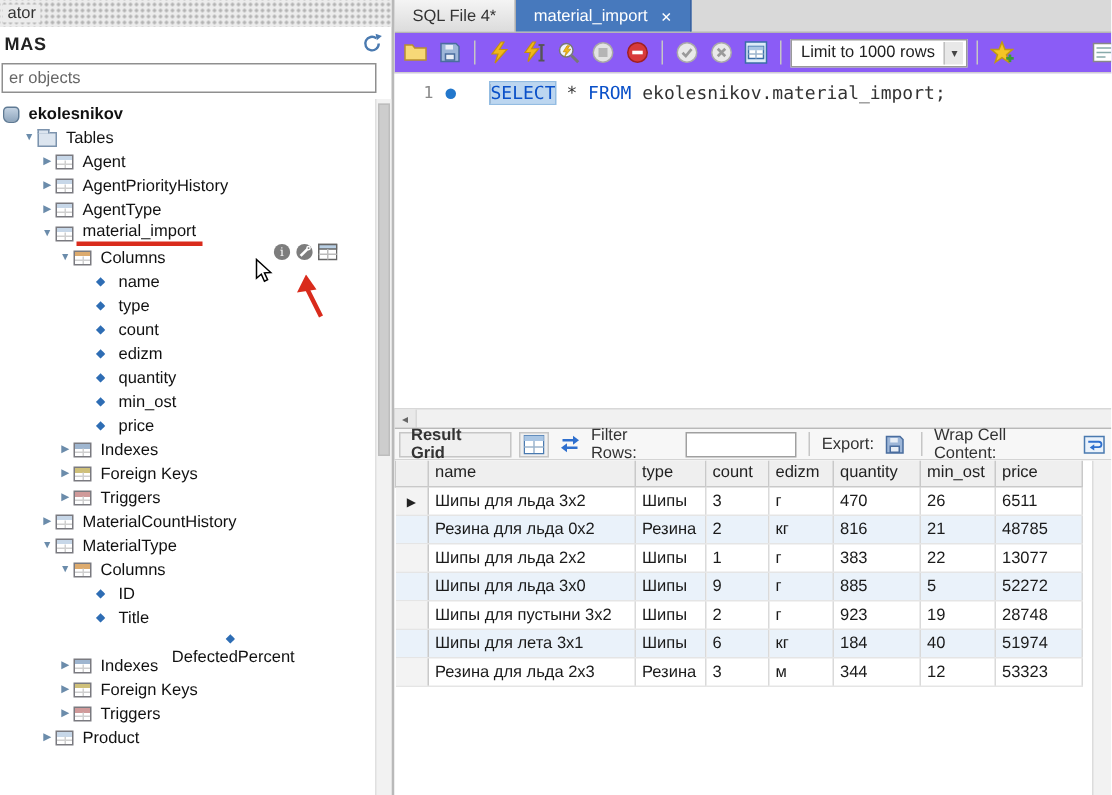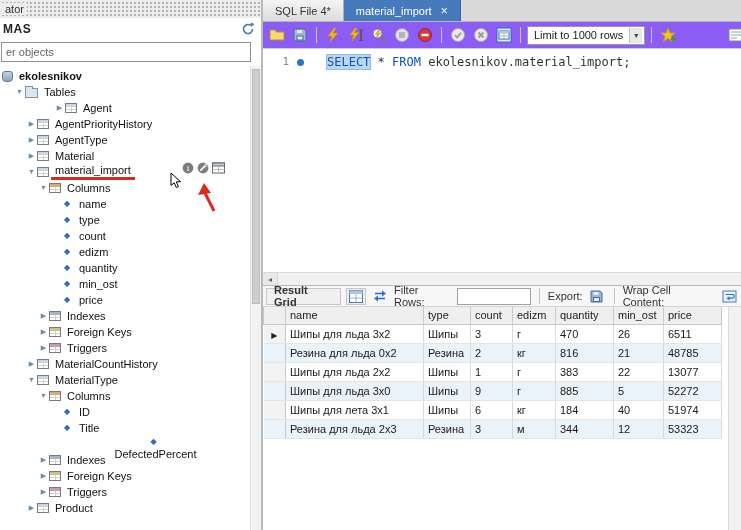--- a/index.html
+++ b/index.html
@@ -123,39 +123,34 @@
     <div class="tree">
         <div class="tree-row" style="padding-left: 2px; align-items: center;">
           <span class="tree-icon icon-schema"></span>
           <span class="tree-label bold">ekolesnikov</span>
         </div>
         <div class="tree-row" style="padding-left: 14px;">
           <span class="expander">▼</span>
           <span class="tree-icon icon-tables-folder"></span>
           <span class="tree-label">Tables</span>
         </div>
-        <div class="tree-row" style="padding-left: 26px; margin-left: 28px;">
+        <div class="tree-row" style="padding-left: 26px;">
           <span class="expander">▶</span>
           <span class="tree-icon icon-table"></span>
           <span class="tree-label">Agent</span>
         </div>
         <div class="tree-row" style="padding-left: 26px;">
           <span class="expander">▶</span>
           <span class="tree-icon icon-table"></span>
           <span class="tree-label">AgentPriorityHistory</span>
         </div>
         <div class="tree-row" style="padding-left: 26px;">
           <span class="expander">▶</span>
           <span class="tree-icon icon-table"></span>
           <span class="tree-label">AgentType</span>
-        </div>
-        <div class="tree-row" style="padding-left: 26px;">
-          <span class="expander">▶</span>
-          <span class="tree-icon icon-table"></span>
-          <span class="tree-label">Material</span>
         </div>
         <div class="tree-row" style="padding-left: 26px;">
           <span class="expander">▼</span>
           <span class="tree-icon icon-table"></span>
           <span class="tree-label underlined">material_import</span>
         </div>
         <div class="tree-row" style="padding-left: 38px;">
           <span class="expander">▼</span>
           <span class="tree-icon icon-columns-folder"></span>
           <span class="tree-label">Columns</span>
@@ -516,20 +511,30 @@
               <td>Шипы для льда 3x0</td>
               <td>Шипы</td>
               <td>9</td>
               <td>г</td>
               <td>885</td>
               <td>5</td>
               <td>52272</td>
             </tr>
             <tr>
               <td class="sel-cell"></td>
+              <td>Шипы для пустыни 3x2</td>
+              <td>Шипы</td>
+              <td>2</td>
+              <td>г</td>
+              <td>923</td>
+              <td>19</td>
+              <td>28748</td>
+            </tr>
+            <tr>
+              <td class="sel-cell"></td>
               <td>Шипы для лета 3x1</td>
               <td>Шипы</td>
               <td>6</td>
               <td>кг</td>
               <td>184</td>
               <td>40</td>
               <td>51974</td>
             </tr>
             <tr>
               <td class="sel-cell"></td>

